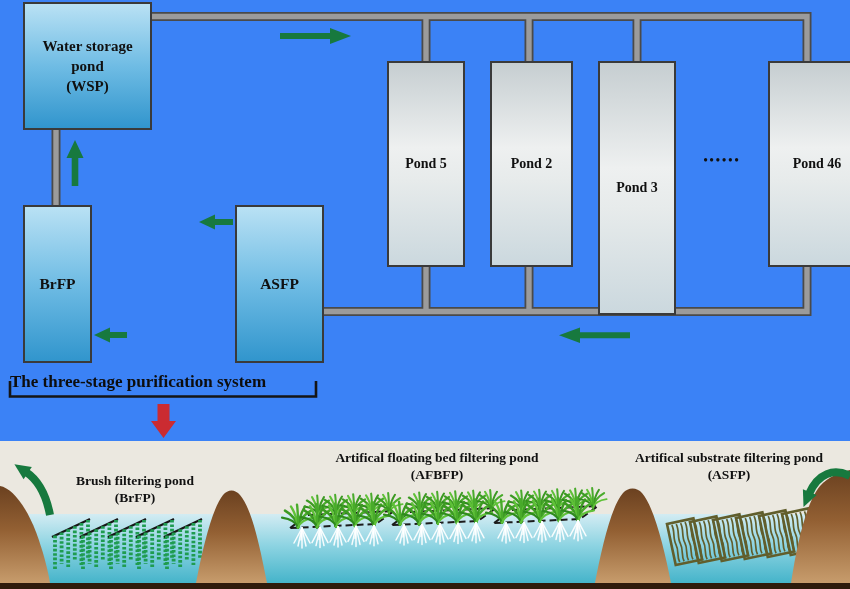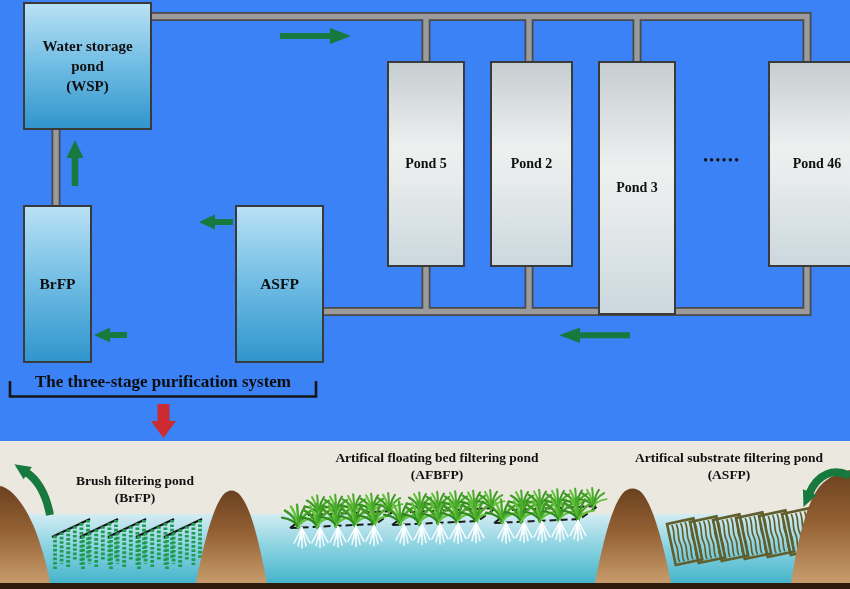--- a/index.html
+++ b/index.html
@@ -8,21 +8,21 @@
   .layer{position:absolute;left:0;top:0;width:850px;height:589px;}
   .box{position:absolute;border:2px solid #3a3a3a;box-sizing:border-box;
        display:flex;align-items:center;justify-content:center;text-align:center;
        font-weight:bold;color:#101010;z-index:2;}
   .blue{background:linear-gradient(180deg,#b9e1f4 0%,#6fbce4 50%,#3195cd 100%);}
   .pond{background:linear-gradient(180deg,#c6ced1 0%,#eef0f0 42%,#e7ebeb 58%,#cbd8de 100%);
         font-size:14px;}
   .lbl2{line-height:1.35;}
   .ellipsis{position:absolute;z-index:2;font-weight:bold;color:#111;
             font-size:12px;letter-spacing:2px;text-align:center;}
-  .bracket-title{position:absolute;z-index:2;text-align:center;font-weight:bold;
+  .bracket-title{position:absolute;z-index:2;text-align:left;font-weight:bold;
                  font-size:17px;color:#0d0d0d;}
   .caption{position:absolute;z-index:2;text-align:center;font-weight:bold;
            font-size:13.5px;line-height:17px;color:#111;}
 </style>
 </head>
 <body>
 
 <div class="canvas">
 
   <svg class="layer" viewBox="0 0 850 589" xmlns="http://www.w3.org/2000/svg" xmlns:xlink="http://www.w3.org/1999/xlink">

